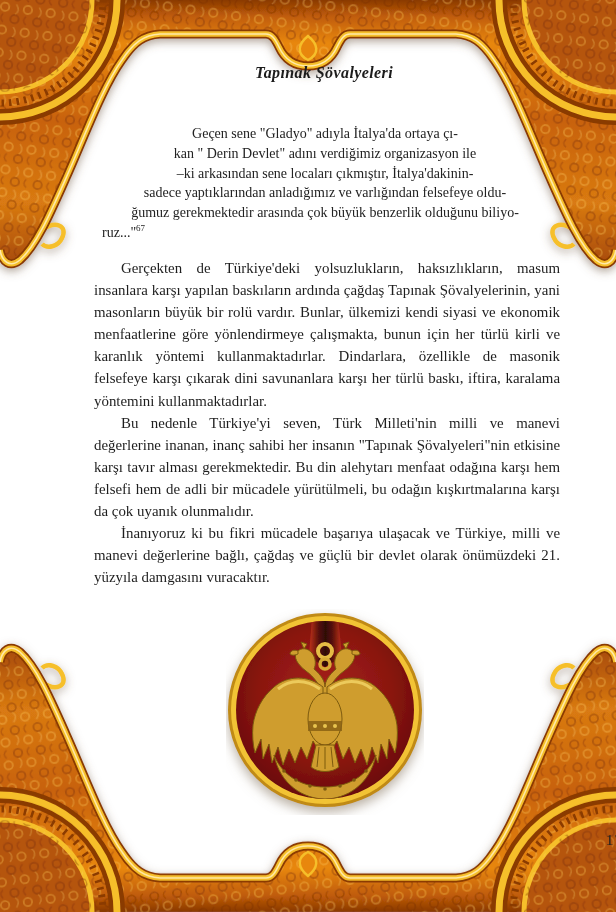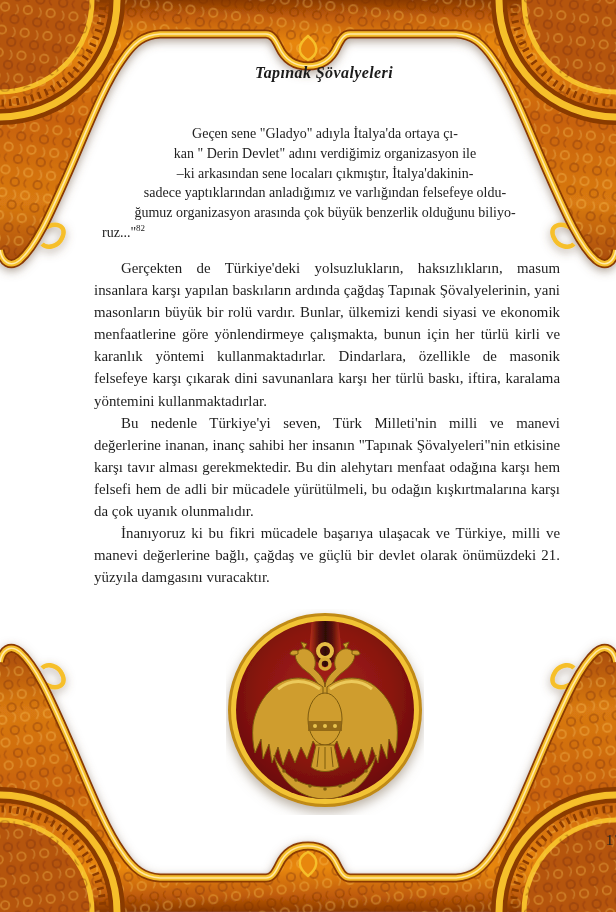--- a/index.html
+++ b/index.html
@@ -90,22 +90,22 @@
 
   <main class="content">
 
     <h1 class="title">Tapınak Şövalyeleri</h1>
 
     <div class="quote">
       <div class="qline">Geçen sene "Gladyo" adıyla İtalya'da ortaya çı-</div>
       <div class="qline">kan " Derin Devlet" adını verdiğimiz organizasyon ile</div>
       <div class="qline">–ki arkasından sene locaları çıkmıştır, İtalya'dakinin-</div>
       <div class="qline">sadece yaptıklarından anladığımız ve varlığından felsefeye oldu-</div>
-      <div class="qline">ğumuz organizasyon arasında çok büyük benzerlik olduğunu biliyo-</div>
-      <div class="qline qlast"><span>ruz..."</span><sup>82</sup></div>
+      <div class="qline">ğumuz gerekmektedir arasında çok büyük benzerlik olduğunu biliyo-</div>
+      <div class="qline qlast"><span>ruz..."</span><sup>67</sup></div>
     </div>
 
     <div class="bodytext">
       <p>Gerçekten de Türkiye'deki yolsuzlukların, haksızlıkların, masum insanlara karşı yapılan baskıların ardında çağdaş Tapınak Şövalyelerinin, yani masonların büyük bir rolü vardır. Bunlar, ülkemizi kendi siyasi ve ekonomik menfaatlerine göre yönlendirmeye çalışmakta, bunun için her türlü kirli ve karanlık yöntemi kullanmaktadırlar. Dindarlara, özellikle de masonik felsefeye karşı çıkarak dini savunanlara karşı her türlü baskı, iftira, karalama yöntemini kullanmaktadırlar.</p>
       <p>Bu nedenle Türkiye'yi seven, Türk Milleti'nin milli ve manevi değerlerine inanan, inanç sahibi her insanın "Tapınak Şövalyeleri"nin etkisine karşı tavır alması gerekmektedir. Bu din alehytarı menfaat odağına karşı hem felsefi hem de adli bir mücadele yürütülmeli, bu odağın kışkırtmalarına karşı da çok uyanık olunmalıdır.</p>
       <p>İnanıyoruz ki bu fikri mücadele başarıya ulaşacak ve Türkiye, milli ve manevi değerlerine bağlı, çağdaş ve güçlü bir devlet olarak önümüzdeki 21. yüzyıla damgasını vuracaktır.</p>
     </div>
 
     <figure class="medallion">
       <svg width="198" height="206" viewBox="0 0 198 206" aria-hidden="true">

